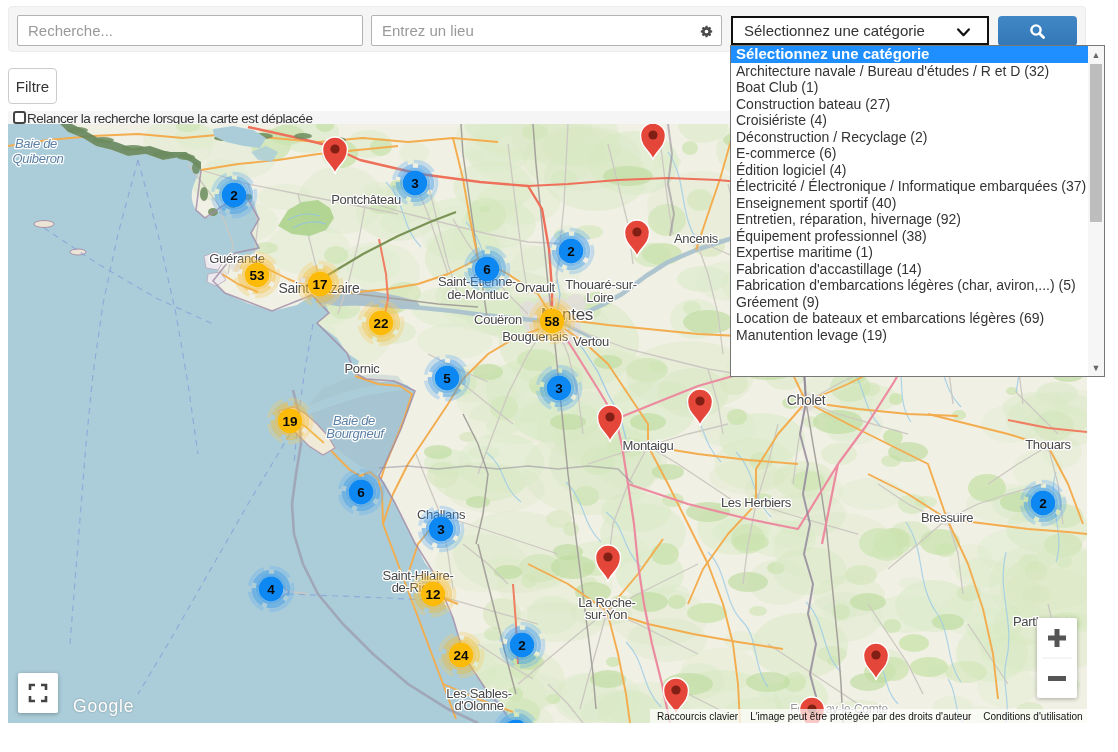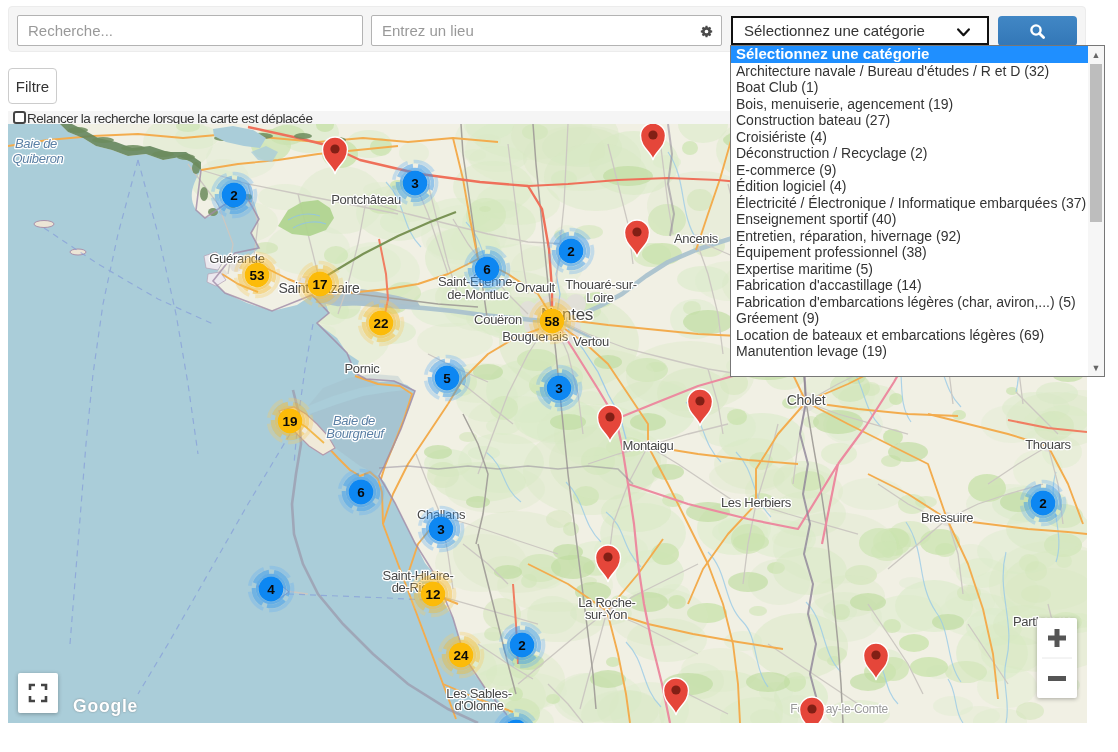--- a/index.html
+++ b/index.html
@@ -16,21 +16,21 @@
 .cb{width:13px;height:13px;border:2px solid #444;border-radius:3px;background:#fff;margin-left:5px;margin-right:1px}
 #map{position:absolute;left:8px;top:124px;width:1079px;height:599px;overflow:hidden;background:#f0efe4}
 .dd{position:absolute;left:730px;top:45px;width:375px;height:332px;background:#fff;border:1px solid #777;z-index:50;font-size:14px;color:#333}
 .dd .opt{height:16.5px;line-height:16.5px;padding-left:5px;white-space:nowrap;overflow:hidden}
 .dd .sel0{background:#1f8fff;color:#fff;font-weight:bold;font-size:15px}
 .sbar{position:absolute;right:0;top:0;width:16px;height:330px;background:#f6f6f6}
 .sthumb{position:absolute;right:2px;top:18px;width:12px;height:158px;background:#bdbdbd}
 .sarr{position:absolute;right:0;width:16px;height:17px;display:flex;align-items:center;justify-content:center;color:#666;font-size:9px}
 
 .fsbtn{position:absolute;left:10px;top:549px;width:40px;height:40px;background:#fff;border-radius:2px;box-shadow:0 1px 4px rgba(0,0,0,.3);z-index:10}
-.glogo{position:absolute;left:65px;top:572px;z-index:10;color:#fff;font-size:17.5px;font-weight:bold;letter-spacing:.8px;text-shadow:0 0 2px rgba(90,90,90,.6)}
+.glogo{position:absolute;left:65px;top:572px;z-index:10;color:#fff;font-size:17.5px;font-weight:normal;letter-spacing:.8px;text-shadow:0 0 2px rgba(90,90,90,.6)}
 .zoomc{position:absolute;left:1029px;top:494px;width:40px;height:80px;background:#fff;border-radius:2px;box-shadow:0 1px 4px rgba(0,0,0,.3);z-index:10}
 .attrib{position:absolute;left:642px;top:585px;height:14px;width:437px;background:rgba(255,255,255,.7);z-index:9;display:flex;align-items:center;font-size:10px;color:#111;gap:12px;padding-left:7px;white-space:nowrap}
 </style>
 </head>
 <body>
 <div class="topbar">
   <div class="inp" id="inp1">Recherche...</div>
   <div class="inp" id="inp2">Entrez un lieu
     <svg id="gear" width="13" height="13" viewBox="0 0 16 16">
         <path fill="#4a4a4a" d="M6.8 1h2.4l.3 1.7 1.2.5 1.4-1 1.7 1.7-1 1.4.5 1.2 1.7.3v2.4l-1.7.3-.5 1.2 1 1.4-1.7 1.7-1.4-1-1.2.5-.3 1.7H6.8l-.3-1.7-1.2-.5-1.4 1-1.7-1.7 1-1.4-.5-1.2L1 9.2V6.8l1.7-.3.5-1.2-1-1.4 1.7-1.7 1.4 1 1.2-.5zM8 5.7A2.3 2.3 0 1 0 8 10.3 2.3 2.3 0 1 0 8 5.7z"></path>
@@ -910,36 +910,40 @@
           <path d="M28 23v5h-5"></path>
           <path d="M17 28h-5v-5"></path>
         </g>
       </svg></div>
 <div class="glogo">Google</div>
 <div class="zoomc"><svg width="40" height="80" viewBox="0 0 40 80">
         <path d="M11 20h18M20 11v18" stroke="#555" stroke-width="5"></path>
         <path d="M5 40h30" stroke="#e8e8e8" stroke-width="1"></path>
         <path d="M11 60.5h18" stroke="#555" stroke-width="5"></path>
       </svg></div>
+<div class="attrib">
+      <span>Raccourcis clavier</span>
+      <span>L'image peut être protégée par des droits d'auteur</span>
+      <span>Conditions d'utilisation</span>
+    </div>
 </div>
 <div class="dd">
   <div class="opt sel0">Sélectionnez une catégorie</div>
   <div class="opt">Architecture navale / Bureau d'études / R et D (32)</div>
   <div class="opt">Boat Club (1)</div>
-  <div class="opt">Bois, menuiserie, agencement (19)</div>
   <div class="opt">Construction bateau (27)</div>
   <div class="opt">Croisiériste (4)</div>
   <div class="opt">Déconstruction / Recyclage (2)</div>
-  <div class="opt">E-commerce (9)</div>
+  <div class="opt">E-commerce (6)</div>
   <div class="opt">Édition logiciel (4)</div>
   <div class="opt">Électricité / Électronique / Informatique embarquées (37)</div>
   <div class="opt">Enseignement sportif (40)</div>
   <div class="opt">Entretien, réparation, hivernage (92)</div>
   <div class="opt">Équipement professionnel (38)</div>
-  <div class="opt">Expertise maritime (5)</div>
+  <div class="opt">Expertise maritime (1)</div>
   <div class="opt">Fabrication d'accastillage (14)</div>
   <div class="opt">Fabrication d'embarcations légères (char, aviron,...) (5)</div>
   <div class="opt">Gréement (9)</div>
   <div class="opt">Location de bateaux et embarcations légères (69)</div>
   <div class="opt">Manutention levage (19)</div>
   <div class="sbar"></div>
   <div class="sarr" style="top:0">▲</div>
   <div class="sthumb"></div>
   <div class="sarr" style="bottom:0">▼</div>
 </div>

